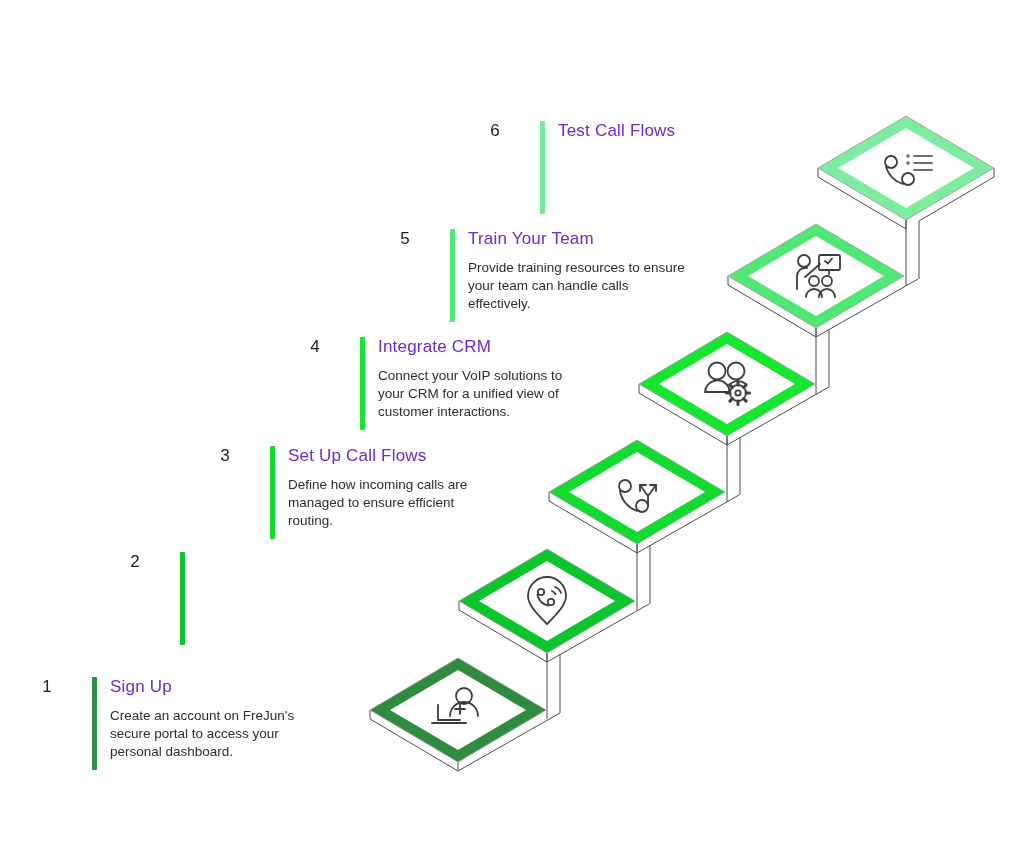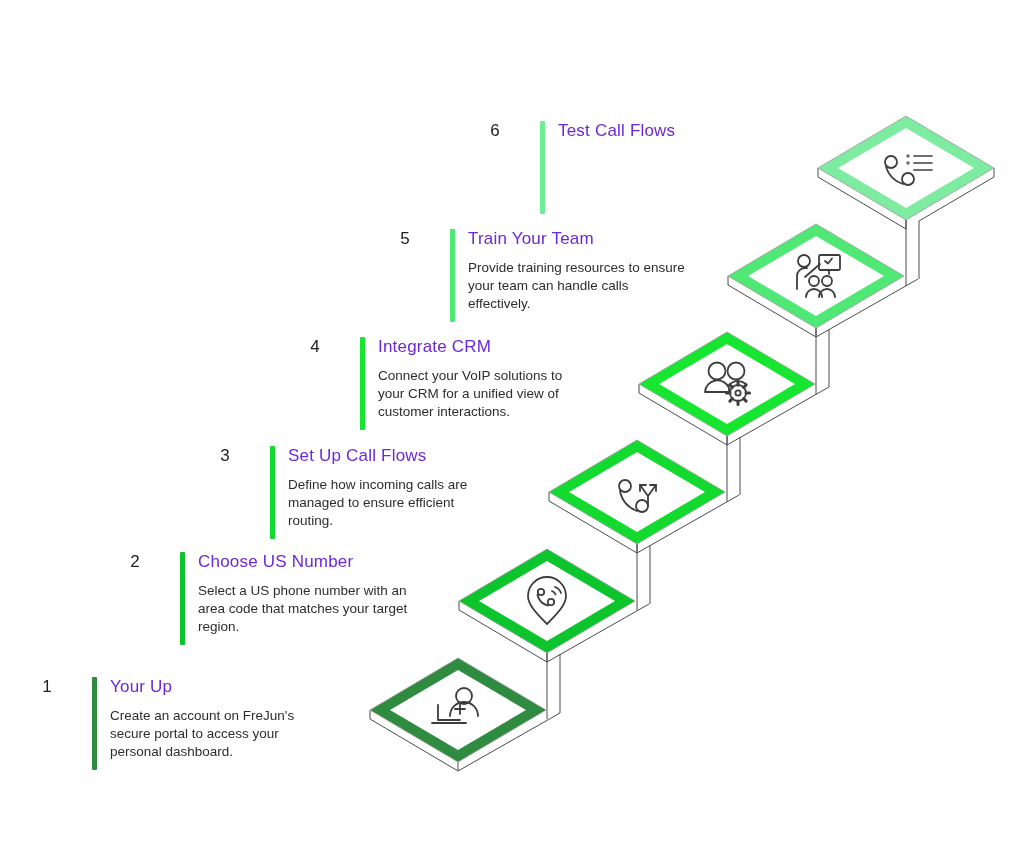--- a/index.html
+++ b/index.html
@@ -112,32 +112,28 @@
         <circle cx="2" cy="-15" r="1.8" fill="#6e6e6e" stroke="none"></circle>
         <circle cx="2" cy="-8" r="1.8" fill="#6e6e6e" stroke="none"></circle>
       </g>
     </g>
   </svg>
 
   <div class="step" style="left:40px;top:677px">
     <span class="num">1</span>
     <div class="bar" style="background-color: rgb(46, 139, 64);"></div>
     <div class="txt">
-      <h3 class="title">Your Up</h3>
+      <h3 class="title">Sign Up</h3>
       <p class="desc" style="width:200px">Create an account on FreJun's secure portal to access your personal dashboard.</p>
     </div>
   </div>
 
   <div class="step" style="left:128px;top:552px">
     <span class="num">2</span>
     <div class="bar" style="background-color: rgb(12, 196, 44);"></div>
-    <div class="txt">
-      <h3 class="title">Choose US Number</h3>
-      <p class="desc" style="width:225px">Select a US phone number with an area code that matches your target region.</p>
-    </div>
   </div>
 
   <div class="step" style="left:218px;top:446px">
     <span class="num">3</span>
     <div class="bar" style="background-color: rgb(18, 218, 46);"></div>
     <div class="txt">
       <h3 class="title">Set Up Call Flows</h3>
       <p class="desc" style="width:205px">Define how incoming calls are managed to ensure efficient routing.</p>
     </div>
   </div>

